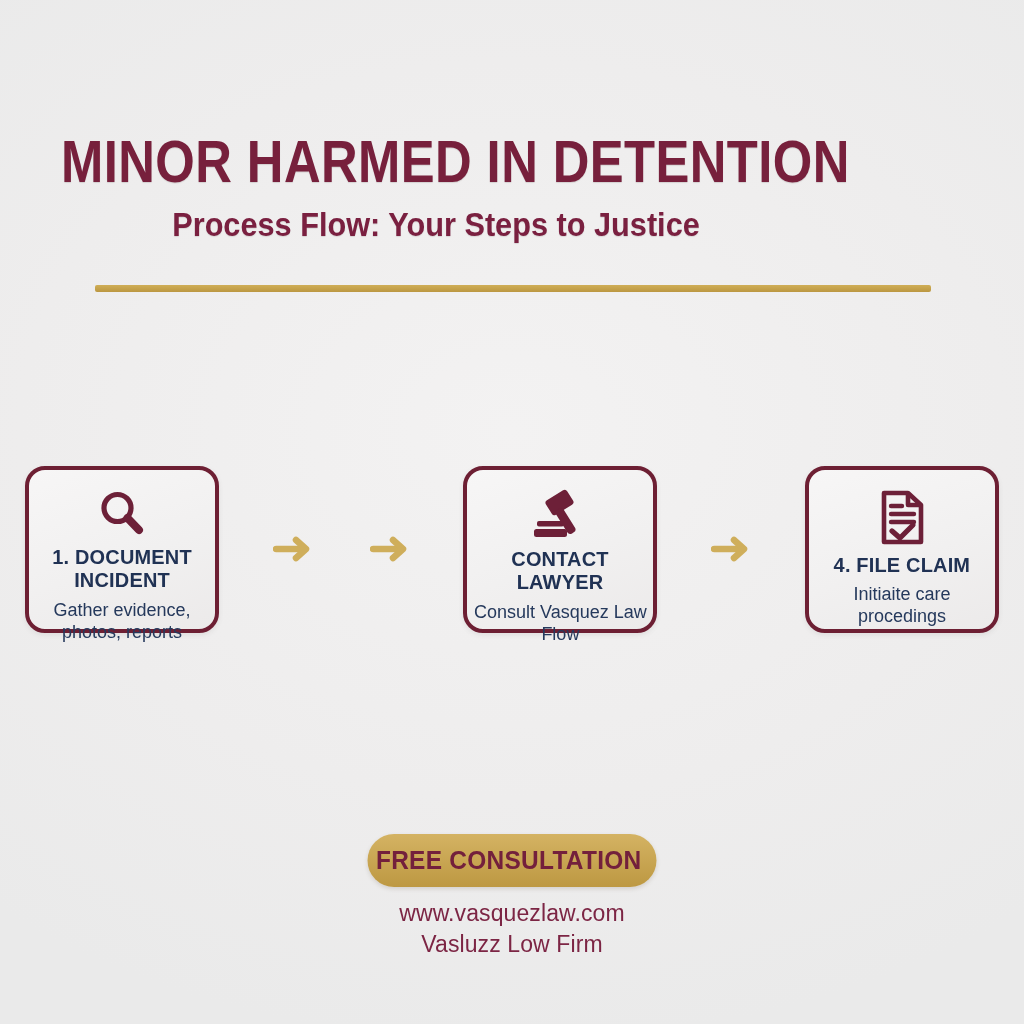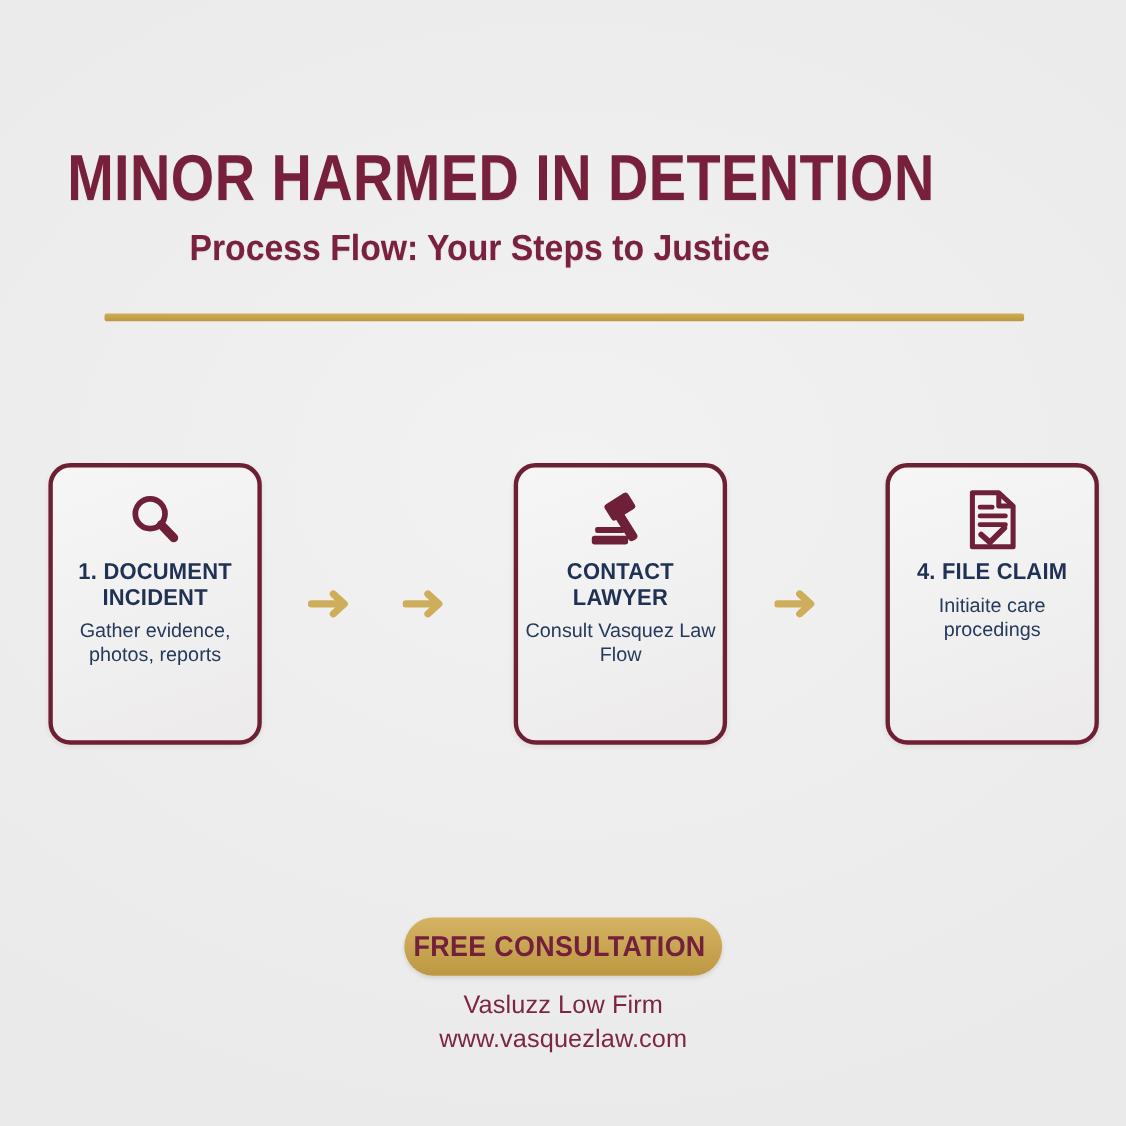--- a/index.html
+++ b/index.html
@@ -72,30 +72,29 @@
     width: 974px;
     height: 212px;
     display: flex;
     align-items: center;
     justify-content: space-between;
   }
   .card {
     position: relative;
     box-sizing: border-box;
     width: 194px;
-    height: 256px;
+    height: 167px;
     border: 4px solid #6d1f33;
     border-radius: 20px;
     background: linear-gradient(160deg, #f7f6f6 0%, #f1f0f0 55%, #eceaea 100%);
     box-shadow: 0 2px 5px rgba(90,80,80,0.10);
     display: flex;
     flex-direction: column;
     align-items: center;
     padding-top: 17px;
-    margin-left: 19px;
   }
   .card-icon {
     height: 62px;
     display: flex;
     align-items: center;
     justify-content: center;
   }
   .card-icon svg { display: block; }
   .card-title {
     margin-top: 4px;
@@ -245,17 +244,17 @@
       <div class="card-desc">Initiaite care procedings</div>
     </div>
 
   </div>
 
   <div class="cta">
     <span class="cta-label">FREE CONSULTATION</span>
   </div>
 
   <div class="footer-lines">
+    <div class="footer-line">www.vasquezlaw.com</div>
     <div class="footer-line">Vasluzz Low Firm</div>
-    <div class="footer-line">www.vasquezlaw.com</div>
   </div>
 
 </div>
 
 </body></html>

